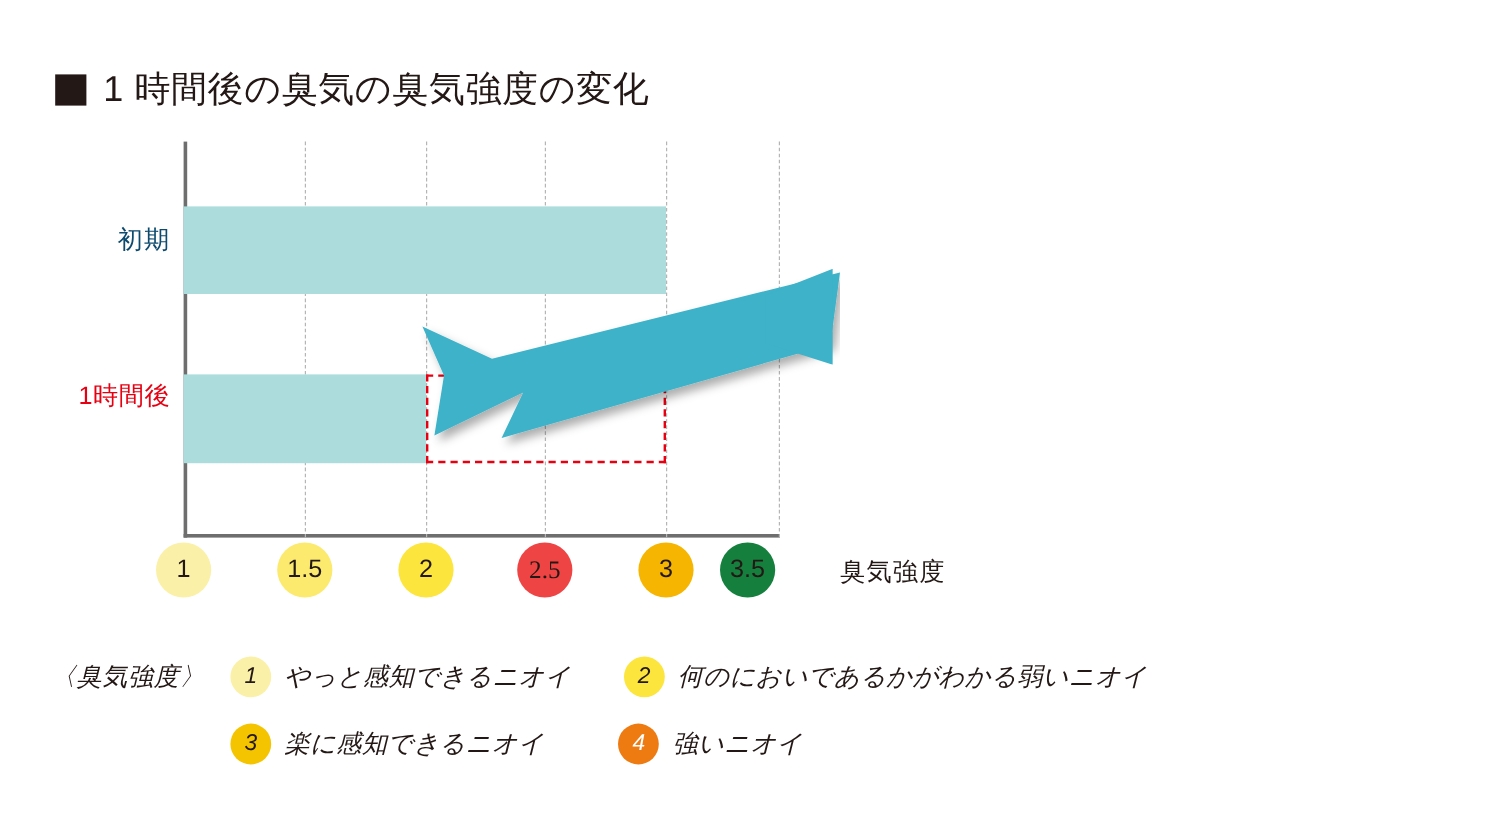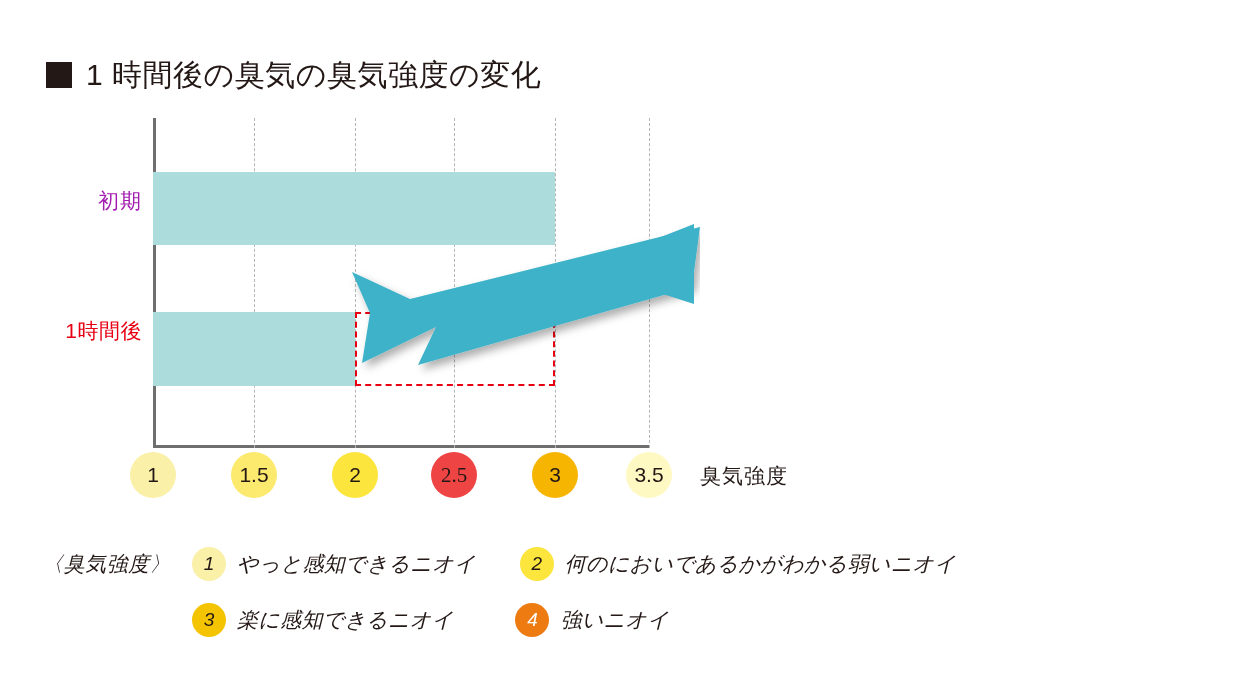--- a/index.html
+++ b/index.html
@@ -100,21 +100,21 @@
   .ylabel {
     position: absolute;
     text-align: right;
     width: 110px;
     left: 32px;
     line-height: 1;
   }
   #ylabel-initial {
     top: 190px;
     font-size: 21px;
-    color: #a21caf;
+    color: #0c4a6e;
     letter-spacing: 1px;
   }
   #ylabel-onehour {
     top: 320px;
     font-size: 21px;
     font-weight: normal;
     color: #e60012;
     letter-spacing: 0.5px;
   }
 
@@ -284,21 +284,21 @@
 
   <div class="ylabel" id="ylabel-initial">初期</div>
   <div class="ylabel" id="ylabel-onehour">1時間後</div>
 
   <div id="xticks">
     <div class="tick-chip" style="left:153px; background:#FBF0A8;">1</div>
     <div class="tick-chip" style="left:254px; background:#FCEA6E;">1.5</div>
     <div class="tick-chip" style="left:355px; background:#FCE53C;">2</div>
     <div class="tick-chip" style="left:454px; background:#ef4444;font-family:Liberation Serif, serif;">2.5</div>
     <div class="tick-chip" style="left:555px; background:#F6B500;">3</div>
-    <div class="tick-chip" style="left:649px; background:#fef9c3;">3.5</div>
+    <div class="tick-chip" style="left:623px; background:#15803d;">3.5</div>
     <div id="xaxis-title">臭気強度</div>
   </div>
 
   <svg id="arrow-svg" viewBox="0 0 360 170">
     <defs>
       <filter id="arrShadow" x="-30%" y="-30%" width="180%" height="180%">
         <feDropShadow dx="4" dy="5" stdDeviation="4" flood-color="#000000" flood-opacity="0.32"></feDropShadow>
       </filter>
     </defs>
 

